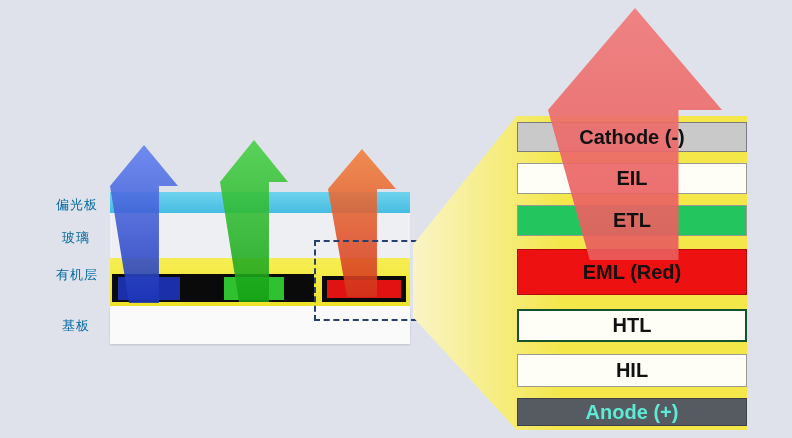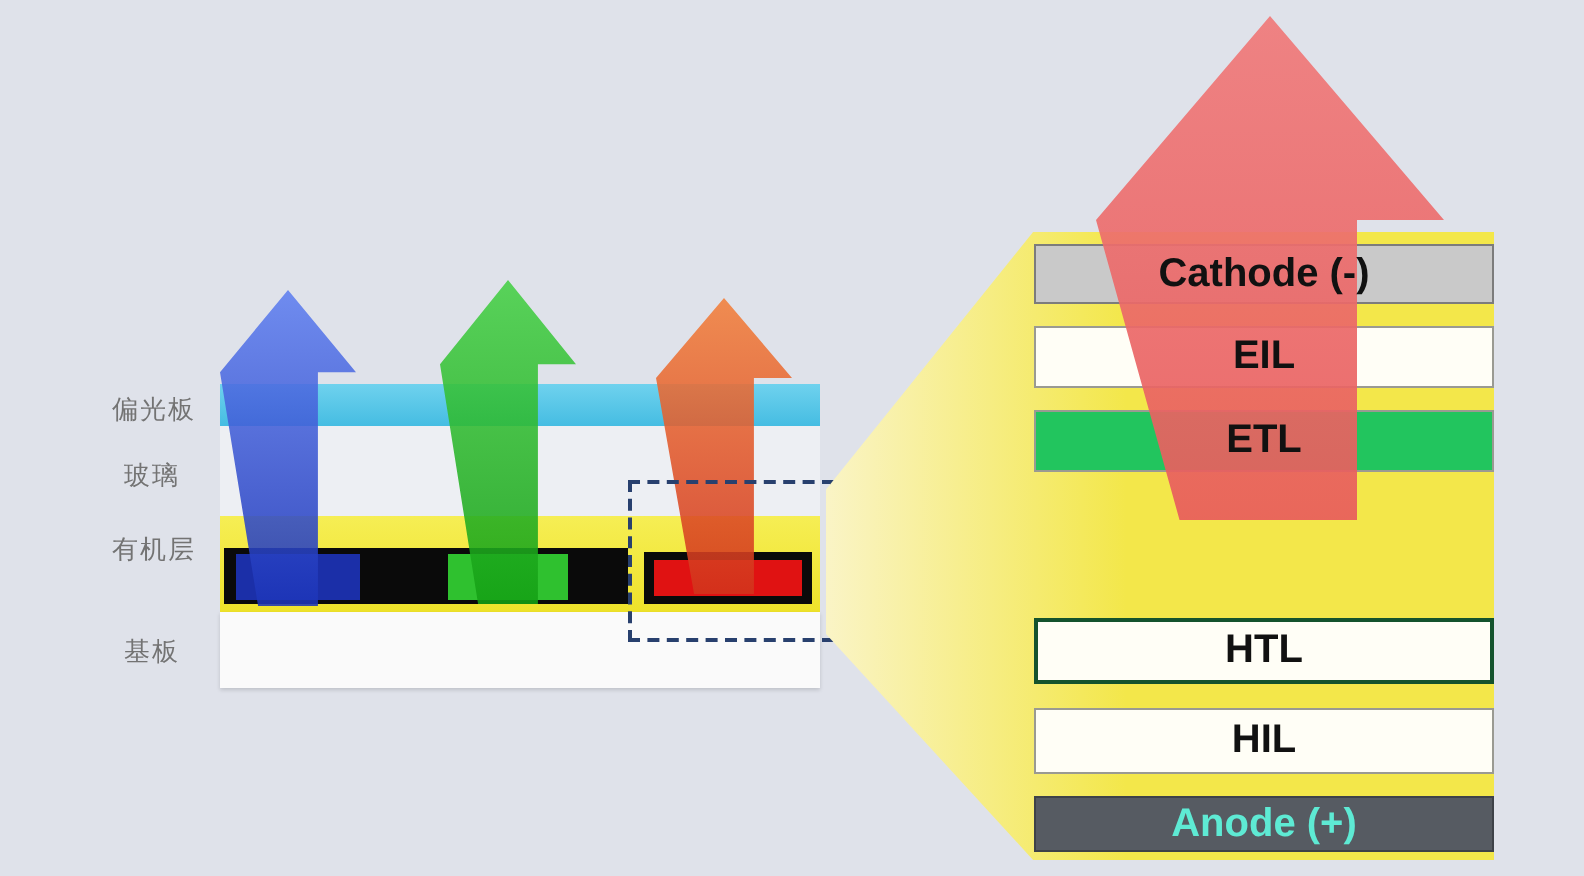--- a/index.html
+++ b/index.html
@@ -1,21 +1,21 @@
 <!DOCTYPE html>
 <html><head>
 <meta charset="utf-8">
 <style>
   html,body{margin:0;padding:0;}
   body{font-family:"Liberation Sans","DejaVu Sans",sans-serif;}
   .canvas{position:relative;width:792px;height:438px;background:#dfe2ea;overflow:hidden;}
   .abs{position:absolute;}
 
   
-  .cn-label{font-size:13px;color:#737373;letter-spacing:1px;}
+  .cn-label{font-size:13px;color:#0369a1;letter-spacing:1px;}
   .polarizer{left:110px;top:192px;width:300px;height:21px;background:linear-gradient(180deg,#6fd2ee,#45bde2);}
   .glass{left:110px;top:213px;width:300px;height:45px;background:rgba(255,255,255,0.45);}
   .organic{left:110px;top:258px;width:300px;height:48px;background:linear-gradient(180deg,#f6ee54,#eee22a);}
   .substrate{left:110px;top:306px;width:300px;height:38px;background:#fafafa;box-shadow:0 1px 2px rgba(0,0,0,0.15);}
   .black-strip{left:112px;top:274px;width:202px;height:28px;background:#0a0a0a;}
   .subpx-blue{left:118px;top:277px;width:62px;height:23px;background:#1b2fa8;}
   .subpx-green{left:224px;top:277px;width:60px;height:23px;background:#2fc12f;}
   .subpx-red-frame{left:322px;top:276px;width:84px;height:26px;background:#0a0a0a;}
   .subpx-red{left:327px;top:280px;width:74px;height:18px;background:#e01212;}
   .dash-box{left:314px;top:240px;width:99px;height:77px;border:2px dashed #28406e;background:transparent;}
@@ -83,20 +83,23 @@
 
   <div class="abs bar bar-cathode">
     <span class="lbl">Cathode (-)</span>
   </div>
   <div class="abs bar bar-eil">
     <span class="lbl">EIL</span>
   </div>
   <div class="abs bar bar-etl">
     <span class="lbl">ETL</span>
   </div>
+  <div class="abs bar bar-eml">
+    <span class="lbl">EML (Red)</span>
+  </div>
   <div class="abs bar bar-htl">
     <span class="lbl">HTL</span>
   </div>
   <div class="abs bar bar-hil">
     <span class="lbl">HIL</span>
   </div>
   <div class="abs bar bar-anode">
     <span class="lbl">Anode (+)</span>
   </div>
 

